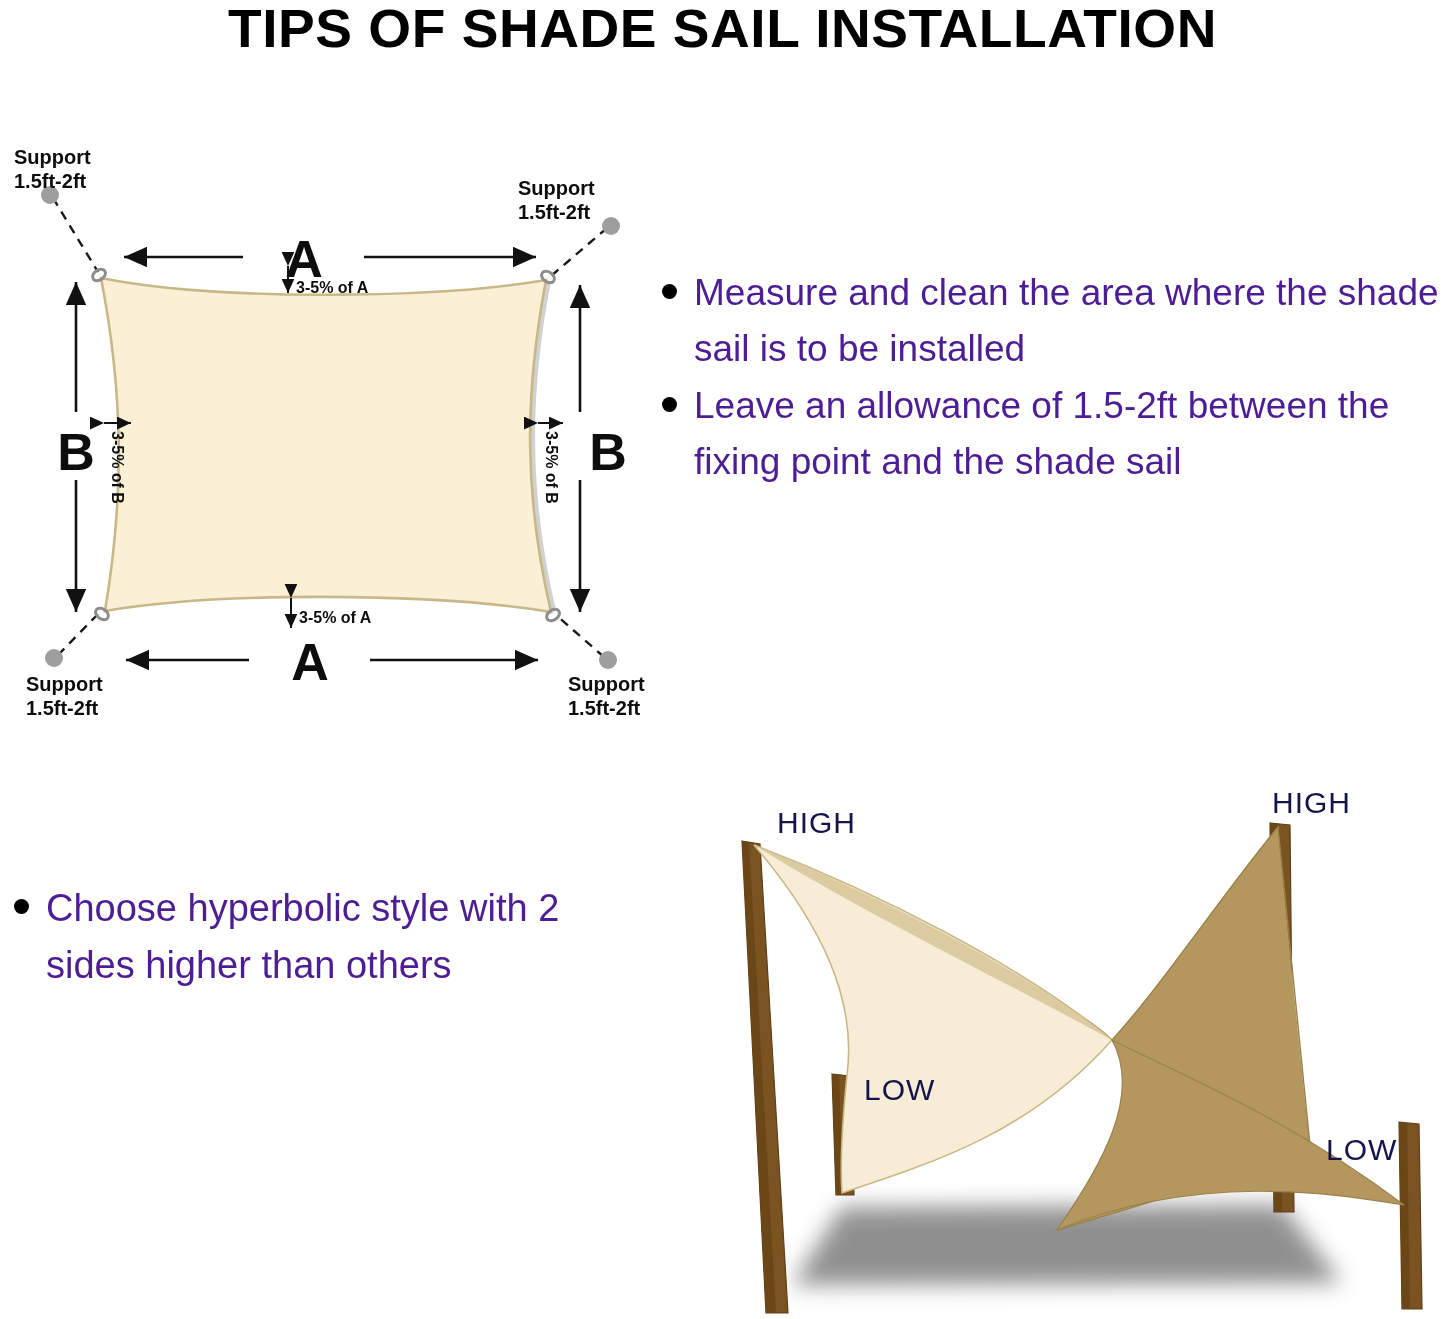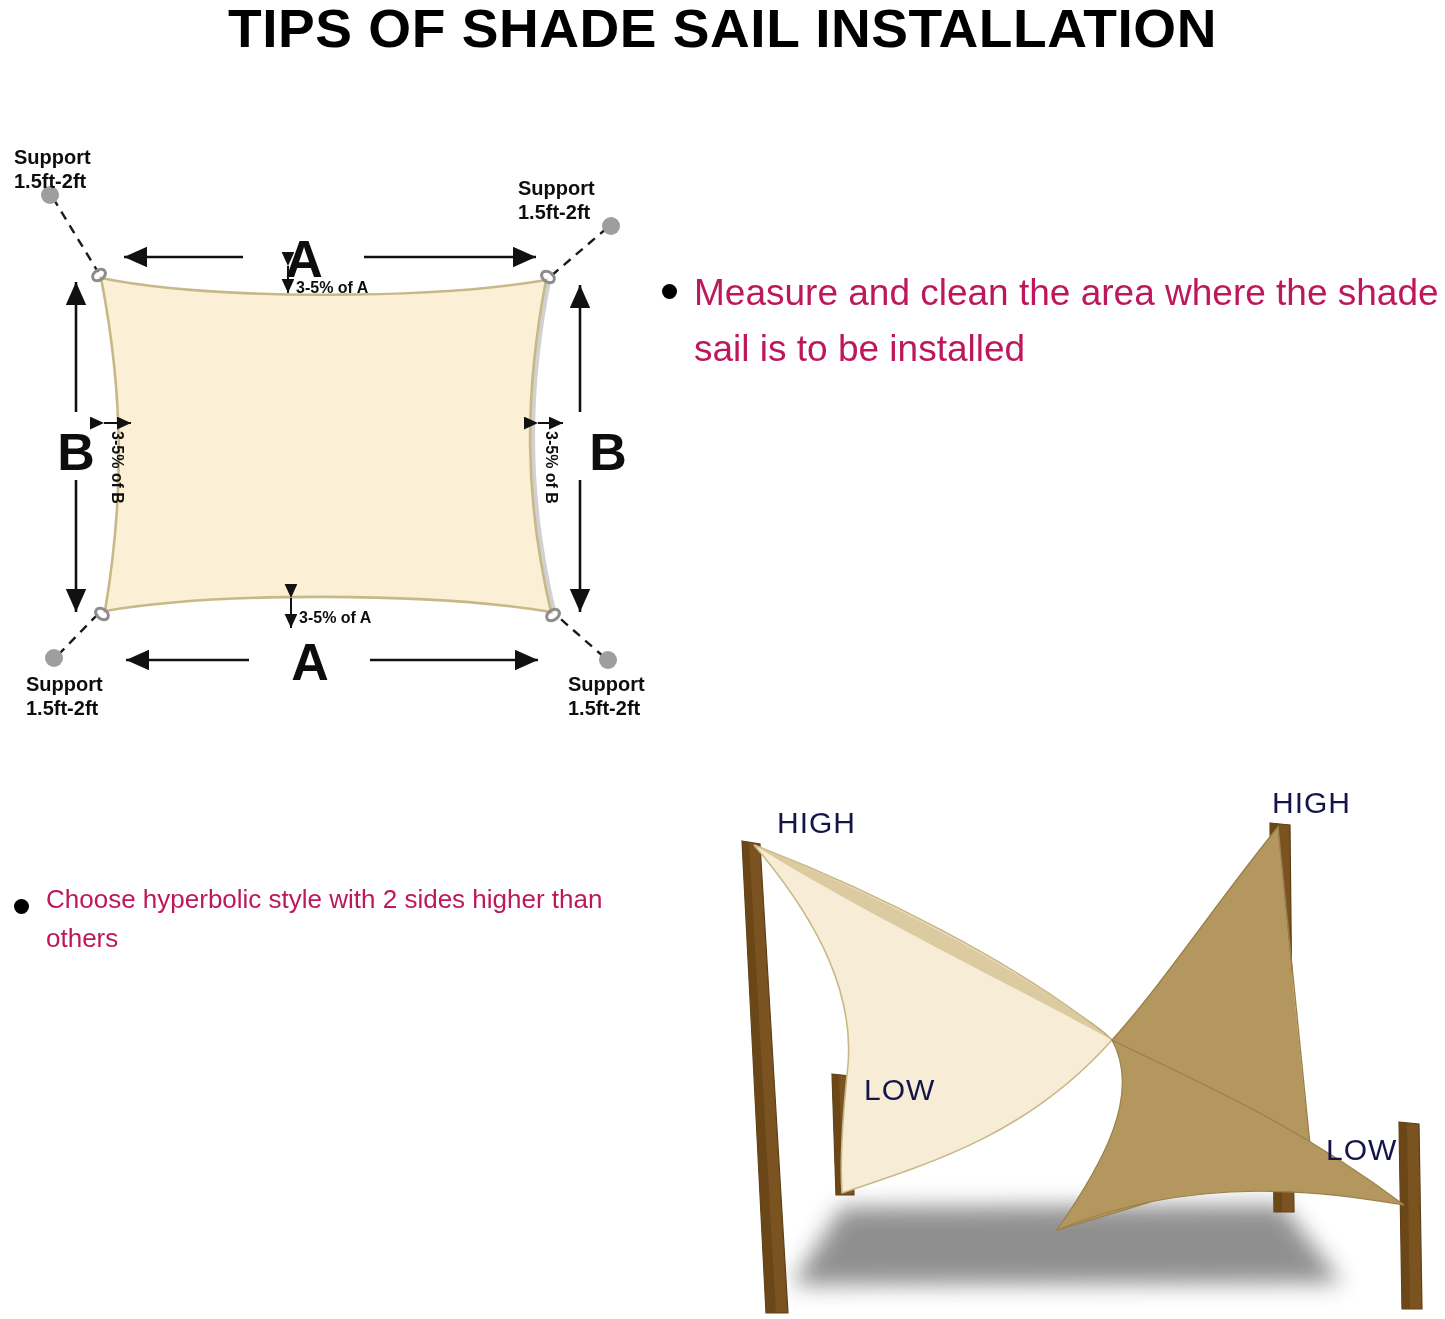--- a/index.html
+++ b/index.html
@@ -71,39 +71,39 @@
     margin: 0;
     padding: 0;
   }
   ul.bullets li {
     position: relative;
     padding-left: 46px;
     margin-bottom: 6px;
     font-family: "Liberation Sans Narrow", "Liberation Sans", sans-serif;
     font-size: 38px;
     line-height: 1.45;
-    color: #be185d;
+    color: #4c1d95;
   }
   ul.bullets li::before {
     content: "";
     position: absolute;
     left: 14px;
     top: 19px;
     width: 15px;
     height: 15px;
     border-radius: 50%;
     background: #000;
   }
   #panel-tips ul.bullets li {
     font-size: 37px;
     line-height: 1.5;
     margin-bottom: 2px;
   }
   #panel-hyper-text ul.bullets li {
-    font-size: 26px;
+    font-size: 38px;
     line-height: 1.5;
     margin-bottom: 2px;
   }
 
   
   svg { display: block; }
   .supportlabel {
     font-family: "Liberation Sans Narrow", "Liberation Sans", sans-serif;
     font-weight: bold;
     font-size: 20px;
@@ -225,20 +225,21 @@
     <text x="26" y="565" class="supportlabel">1.5ft-2ft</text>
 
     <text x="568" y="541" class="supportlabel">Support</text>
     <text x="568" y="565" class="supportlabel">1.5ft-2ft</text>
   </svg>
 </div>
 
 <div id="panel-tips">
   <ul class="bullets">
     <li>Measure and clean the area where the shade sail is to be installed</li>
+    <li>Leave an allowance of 1.5-2ft between the fixing point and the shade sail</li>
   </ul>
 </div>
 
 <div id="panel-hyper-text">
   <ul class="bullets">
     <li>Choose hyperbolic style with 2 sides higher than others</li>
   </ul>
 </div>
 
 <div id="panel-hyper-img">

